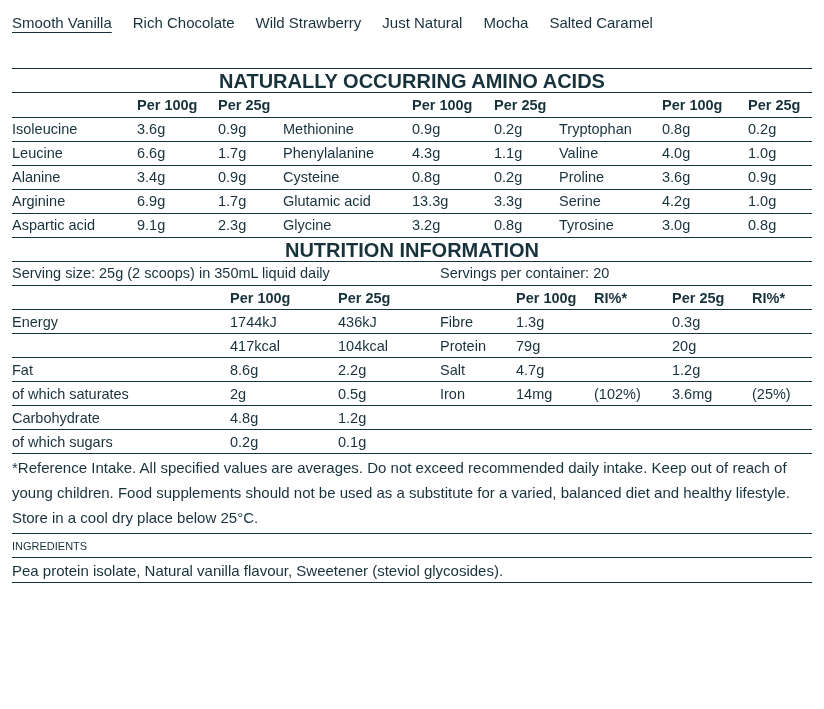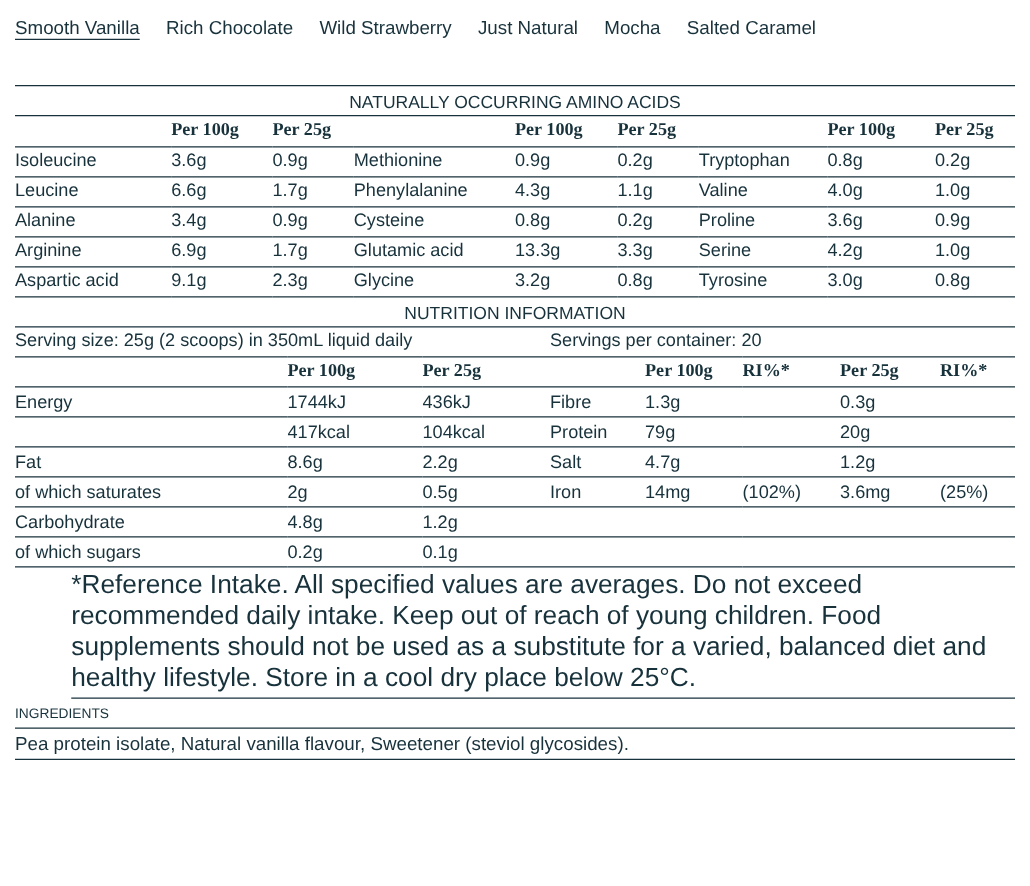--- a/index.html
+++ b/index.html
@@ -25,40 +25,39 @@
   
   .flavour-title {
     margin-top: 14px;
     text-align: center; font-weight: bold; font-size: 14.5px;
     padding-bottom: 7px;
     border-bottom: 1px solid var(--ink);
   }
   .spacer-row { height: 23px; border-bottom: 1px solid var(--ink); }
 
   .section-title {
-    text-align: center; font-weight: normal; font-size: 14px;
+    text-align: center; font-weight: bold; font-size: 20px;
     height: 24px; line-height: 24px;
     border-bottom: 1px solid var(--ink);
   }
 
   table { border-collapse: collapse; table-layout: fixed; width: 800px; }
   td, th {
     height: 24px; padding: 0; margin: 0;
     font-size: 14.5px; vertical-align: middle;
     border-bottom: 1px solid var(--ink);
     white-space: nowrap; overflow: hidden;
     text-align: left; font-weight: normal;
   }
-  th { font-weight: bold; font-family: Liberation Serif, serif; }
+  th { font-weight: bold; }
 
   .footnote {
-    font-size: 21px; line-height: 25px;
+    font-size: 15px; line-height: 25px;
     padding: 1px 0 3px 0;
     border-bottom: 1px solid var(--ink);
-    margin-left: 45px;
   }
   .ingredients-heading {
     font-size: 11px; height: 24px; line-height: 24px;
     border-bottom: 1px solid var(--ink);
   }
   .ingredients-text {
     font-size: 15px; height: 25px; line-height: 25px;
     border-bottom: 1px solid var(--ink);
   }
 </style>

